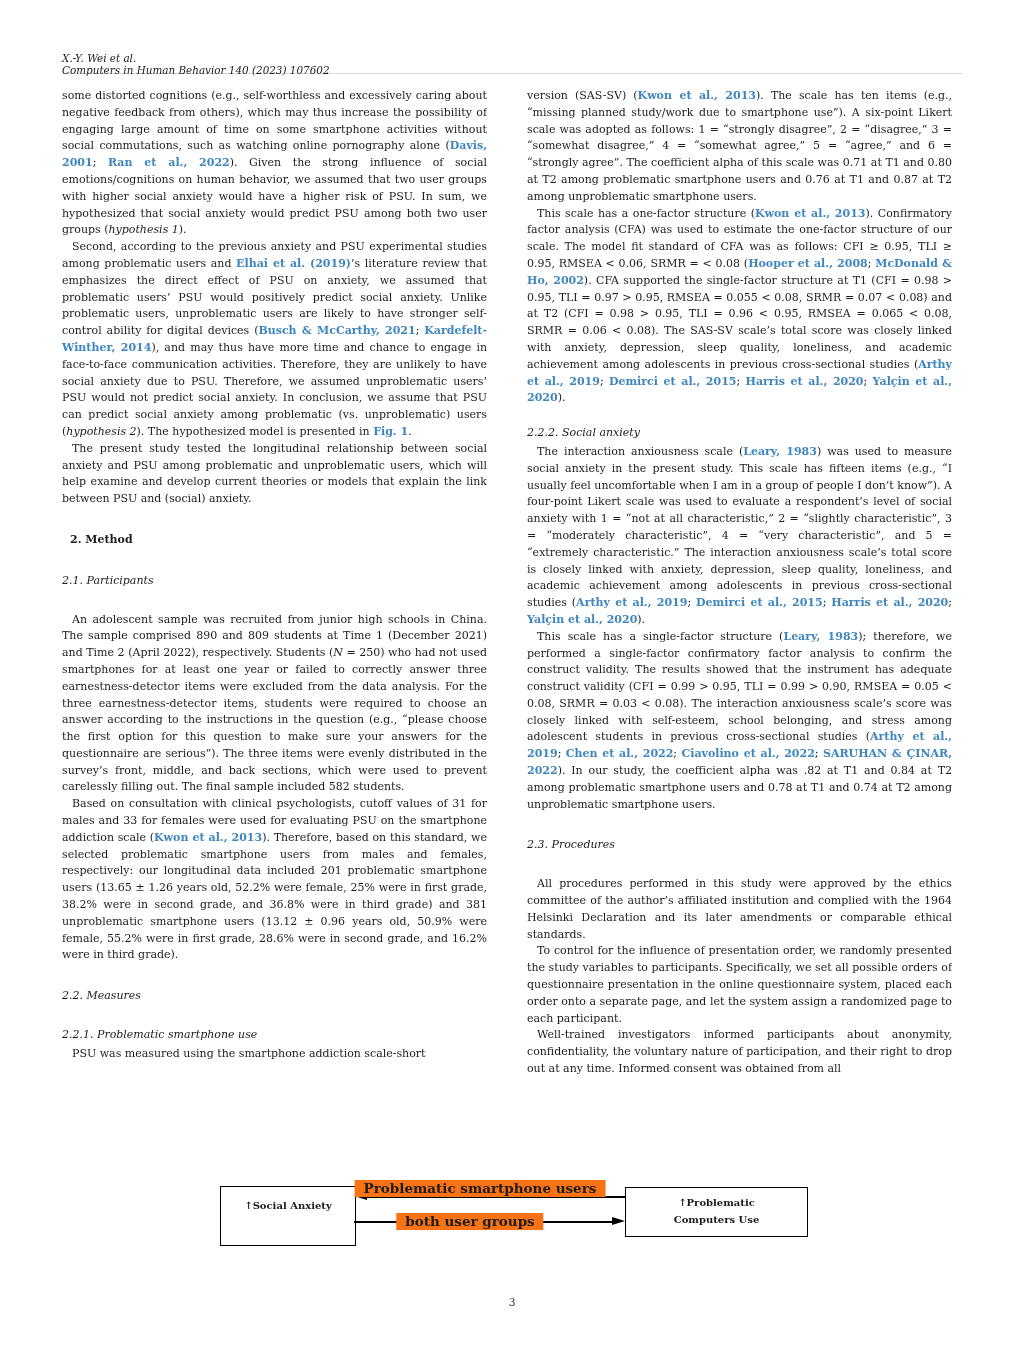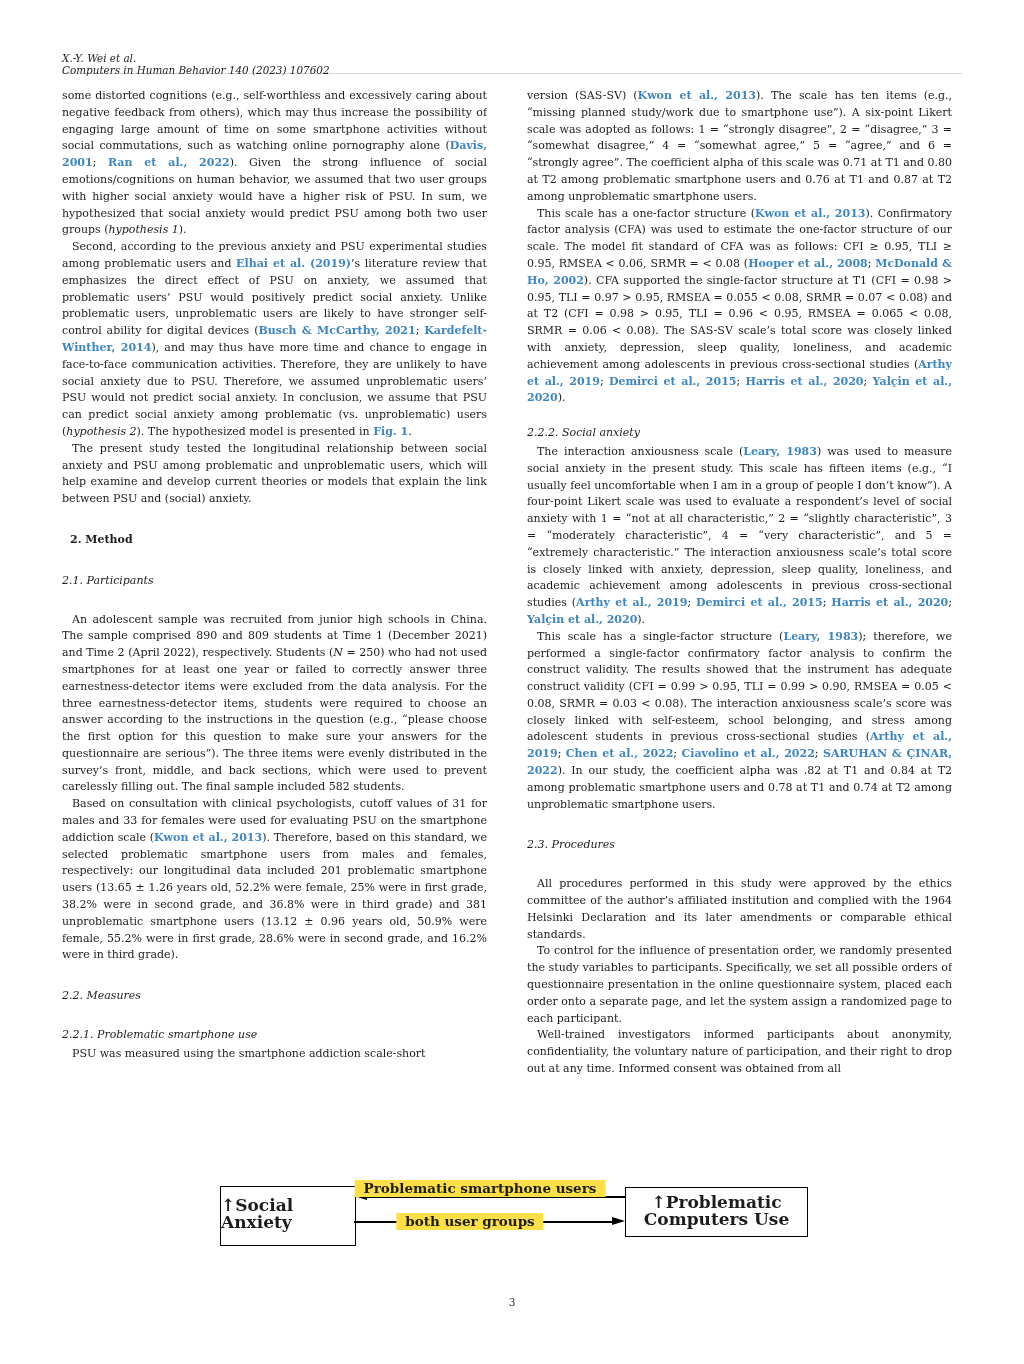--- a/index.html
+++ b/index.html
@@ -21,41 +21,41 @@
   .block.p.indent { text-indent:10px; }
   .block.h2 { font-weight:bold; margin:24px 0 20px 8px; }
   .block.h3 { font-style:italic; margin:24px 0 22px 0; }
   .block.h4 { font-style:italic; margin:18px 0 2px 0; }
   .seg-link { color:var(--link-color,#3f86be); cursor:pointer;font-weight:bold; }
   .seg-i { font-style:italic; }
 
   
   .fig-box {
     position:absolute; border:1.5px solid #000; background:#fff;
-    font-weight:bold; font-size:17px; line-height:17px; text-align:left;
+    font-weight:bold; font-size:10px; line-height:17px; text-align:left;
     display:flex; flex-direction:column; align-items:center;
   }
   .fig-box-left  { left:220px; top:1186px; width:134px; height:48px; padding-top:10px; }
   .fig-box-right { left:625px; top:1187px; width:181px; height:42px; padding-top:6px; }
   .fig-line { position:absolute; height:1.5px; background:#000; }
   .fig-line-top    { left:362px; top:1196px; width:263px; }
   .fig-line-bottom { left:354px; top:1221px; width:260px; }
   .fig-arrowhead { position:absolute; width:0; height:0; }
   .fig-arrowhead-left {
     left:354px; top:1192px;
     border-top:4.5px solid transparent; border-bottom:4.5px solid transparent;
     border-right:13px solid #000;
   }
   .fig-arrowhead-right {
     left:612px; top:1217px;
     border-top:4.5px solid transparent; border-bottom:4.5px solid transparent;
     border-left:13px solid #000;
   }
   .fig-label {
-    position:absolute; transform:translateX(-50%); background:#fde047;
+    position:absolute; transform:translateX(-50%); background:#f97316;
     font-weight:bold; font-size:13.5px; line-height:17px; padding:0 9px; white-space:nowrap;
   }
   .fig-label-top    { left:480px; top:1180px; }
   .fig-label-bottom { left:470px; top:1213px; }
   .fig-caption {
     position:absolute; left:0; top:1262px; width:1024px; text-align:center;
     font-size:11px; color:#1c1c1c;
   }
   .fig-caption .cap-label { font-weight:bold; }
   .page-number {

